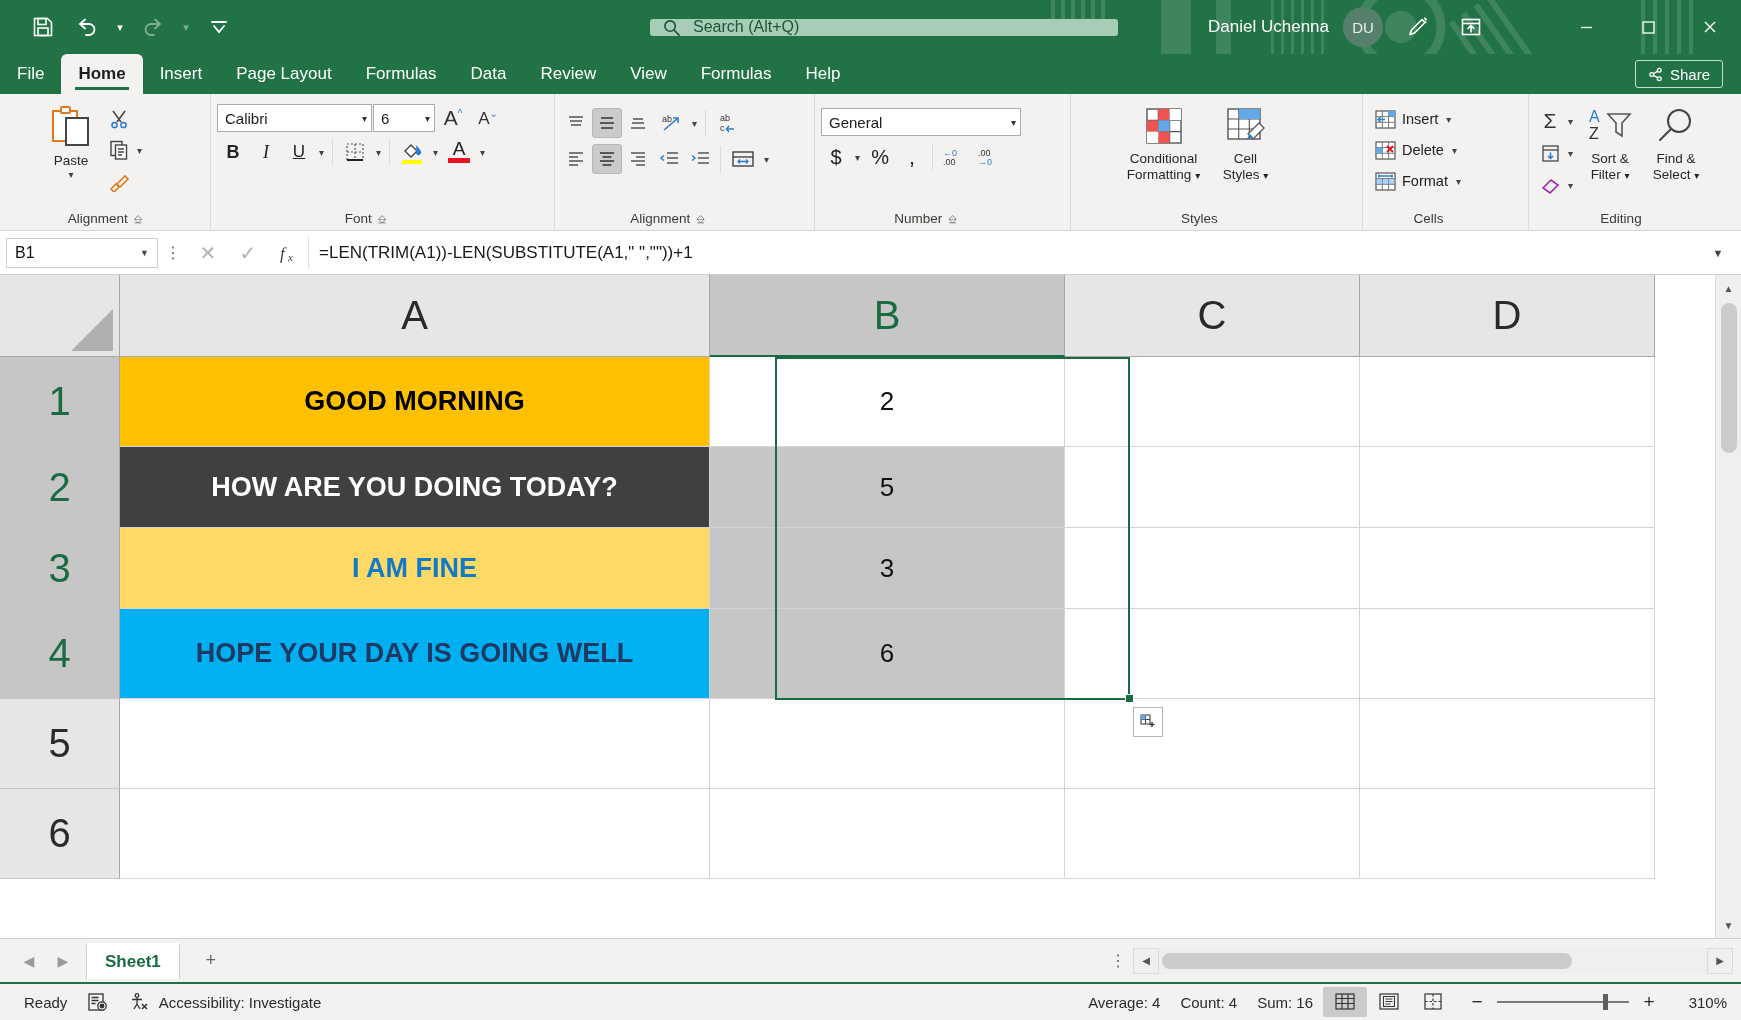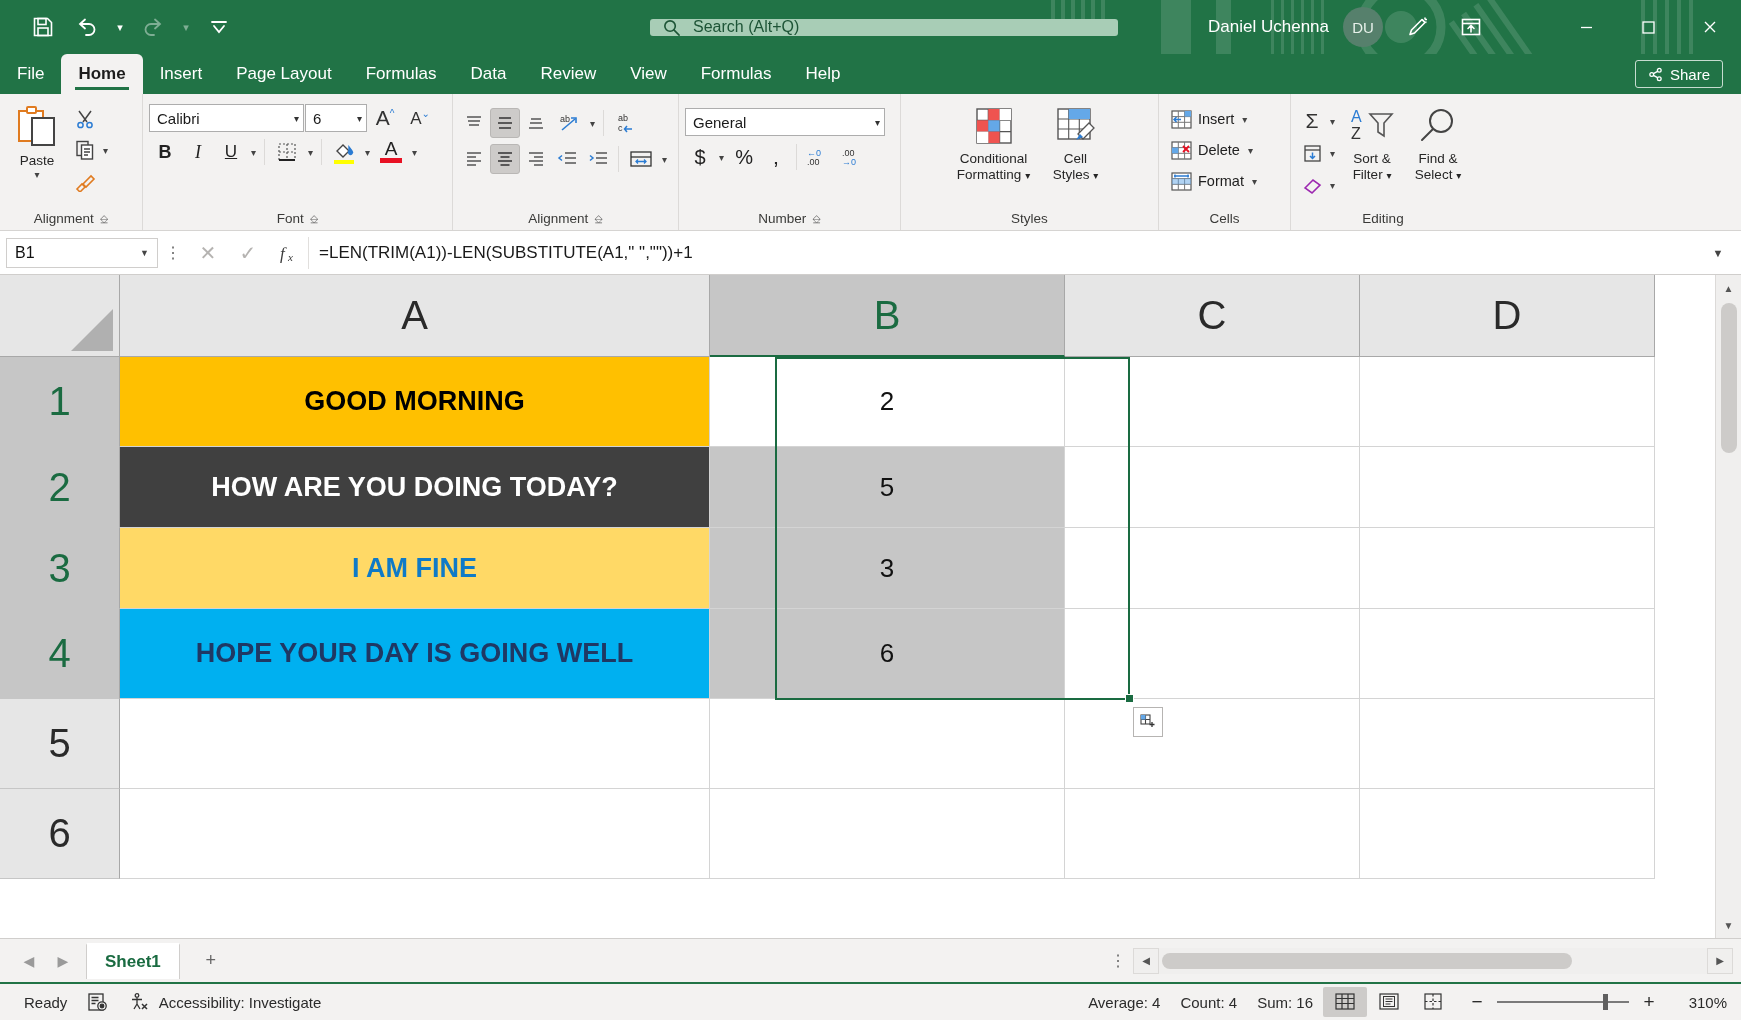--- a/index.html
+++ b/index.html
@@ -78,21 +78,21 @@
     cursor: pointer;
   }
 
   
   .ribbon {
     background: #f3f2f1; flex: 0 0 137px; display: flex; align-items: stretch;
     border-bottom: 1px solid #d6d4d2; position: relative;
   }
   .rgroup {
     display: flex; flex-direction: column; justify-content: space-between;
-    padding: 6px 6px 0 6px; position: relative;
+    padding: 6px 6px 0 6px; position: relative; margin-left: 34px;
   }
   .rgroup + .rgroup { border-left: 1px solid #dcdad8; }
   .rg-body { display: flex; align-items: flex-start; gap: 2px; flex: 1; }
   .rg-label {
     text-align: center; font-size: 13.5px; color: #3a3a38; height: 22px;
     line-height: 22px; display: flex; align-items: center; justify-content: center; gap: 6px;
   }
   .dlauncher { color: #666; font-size: 11px; cursor: pointer; }
   .big-btn {
     display: flex; flex-direction: column; align-items: center; justify-content: flex-start;

